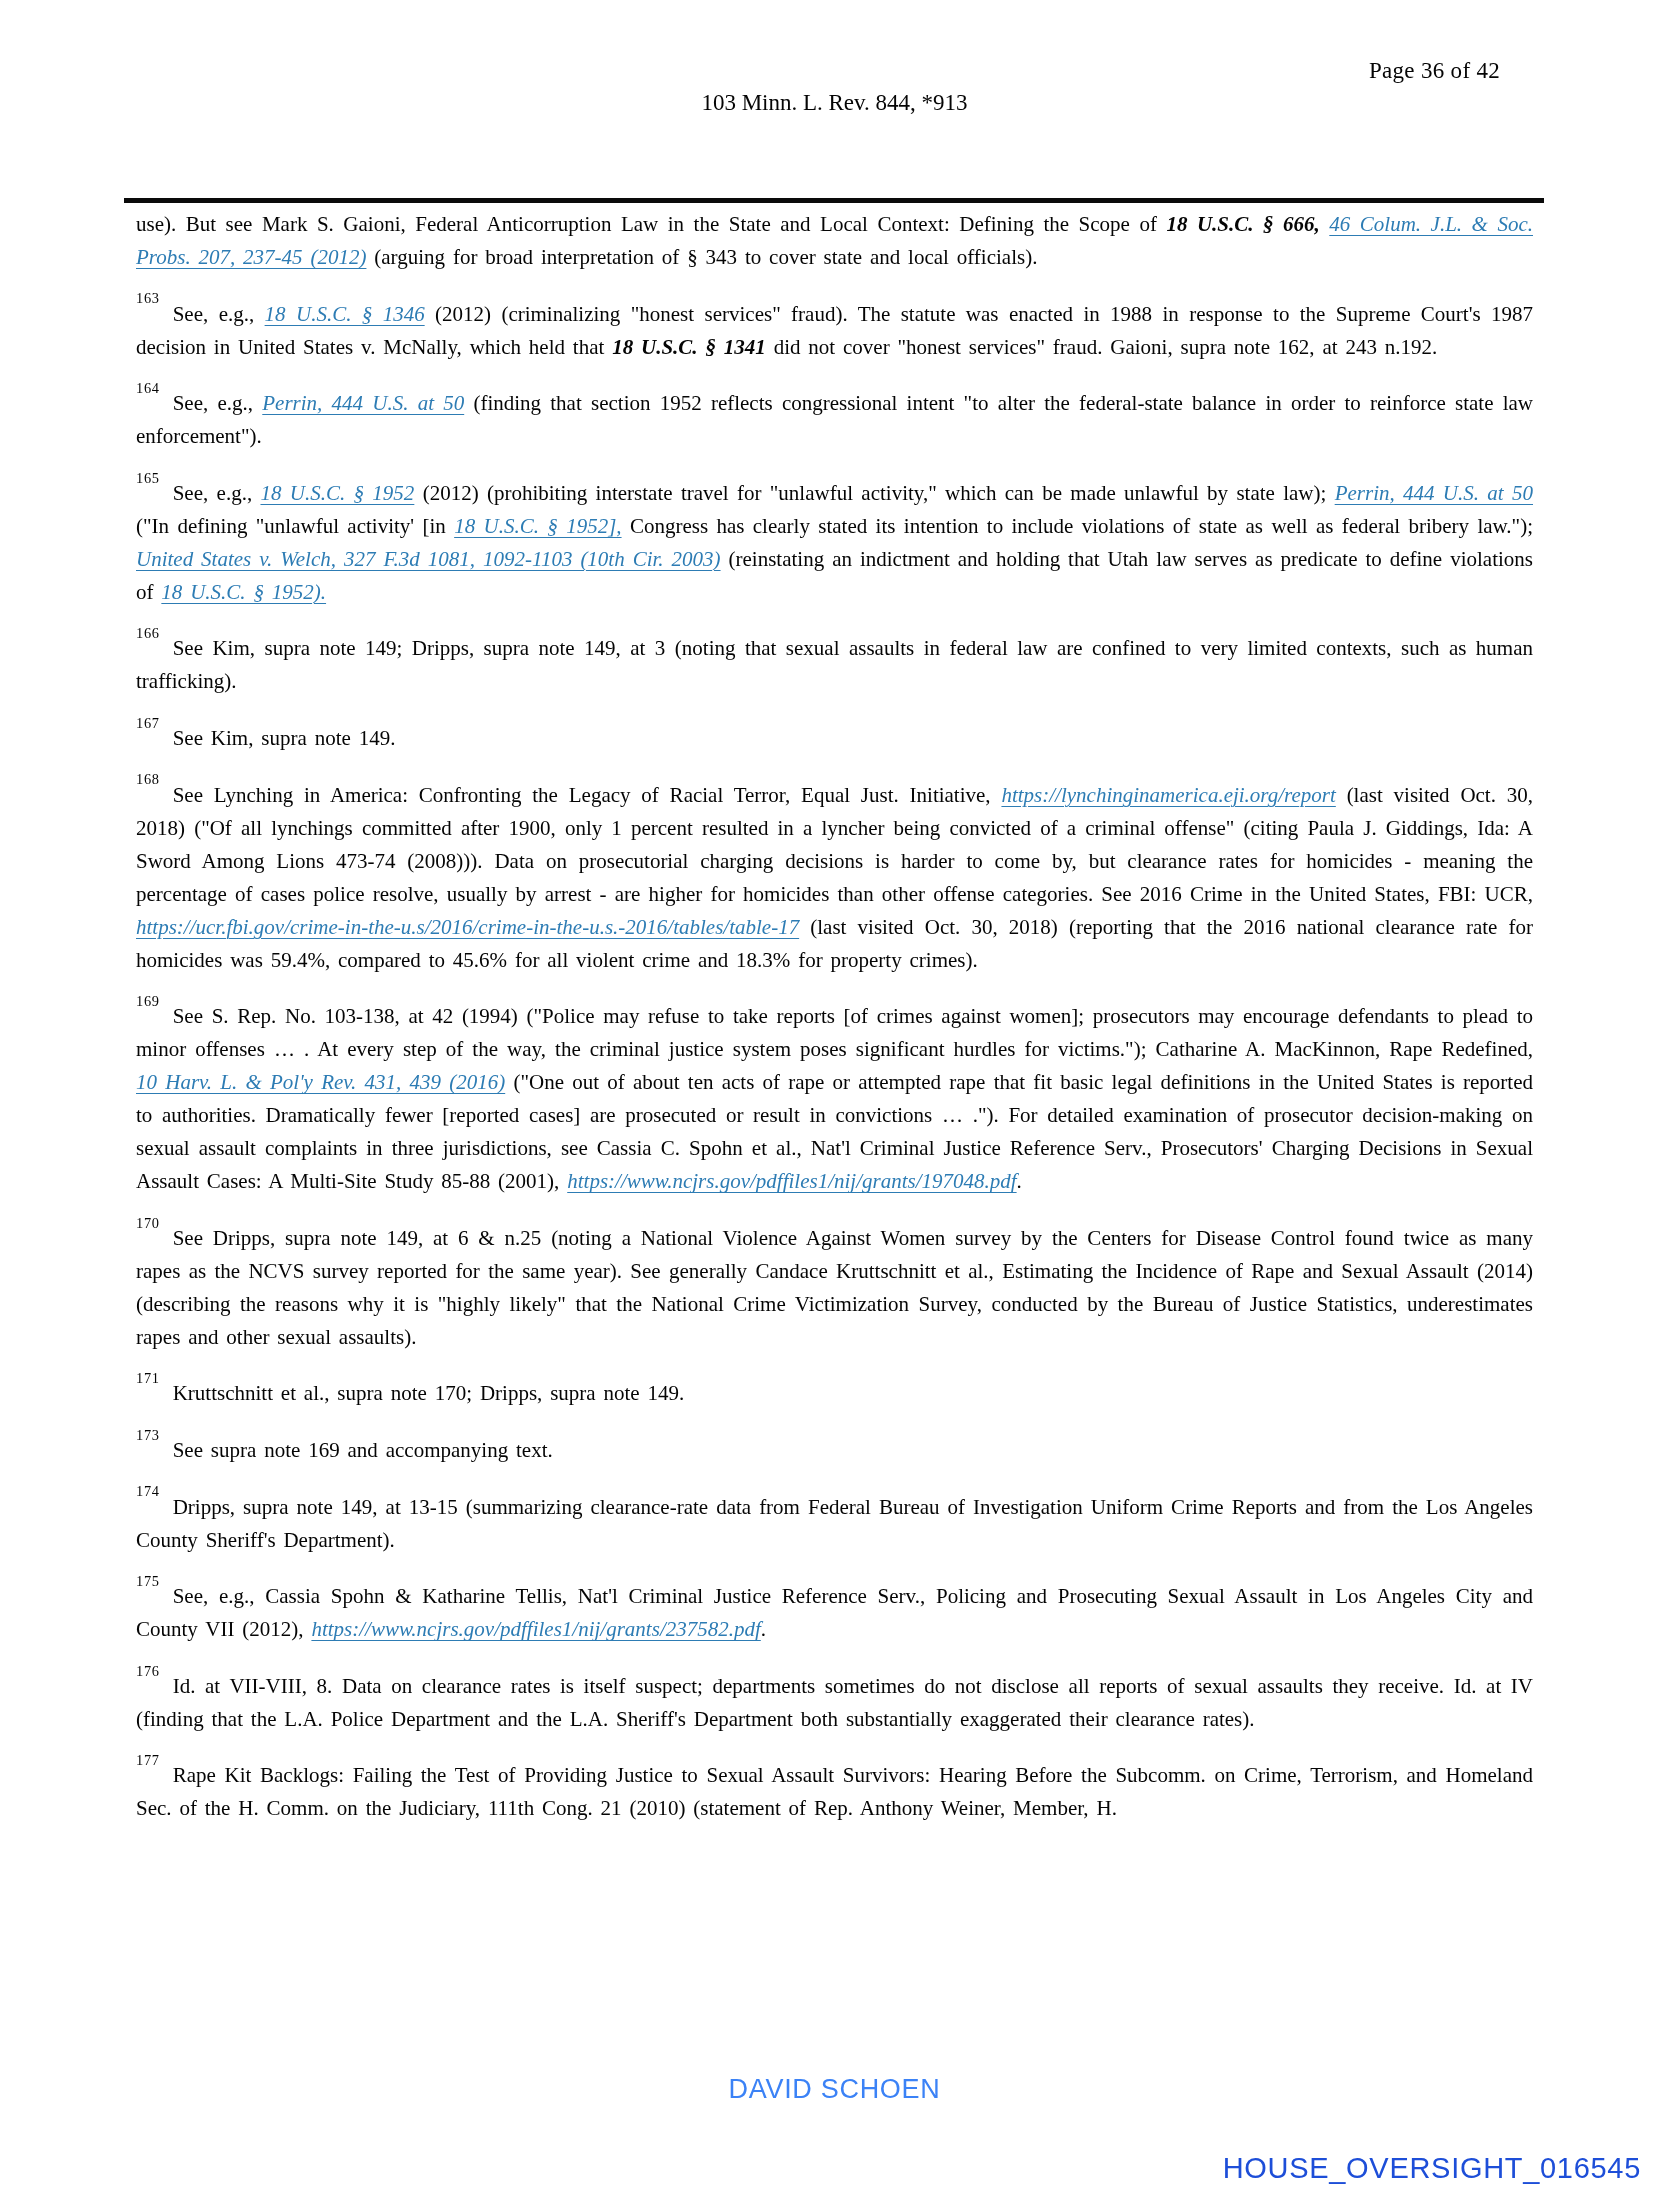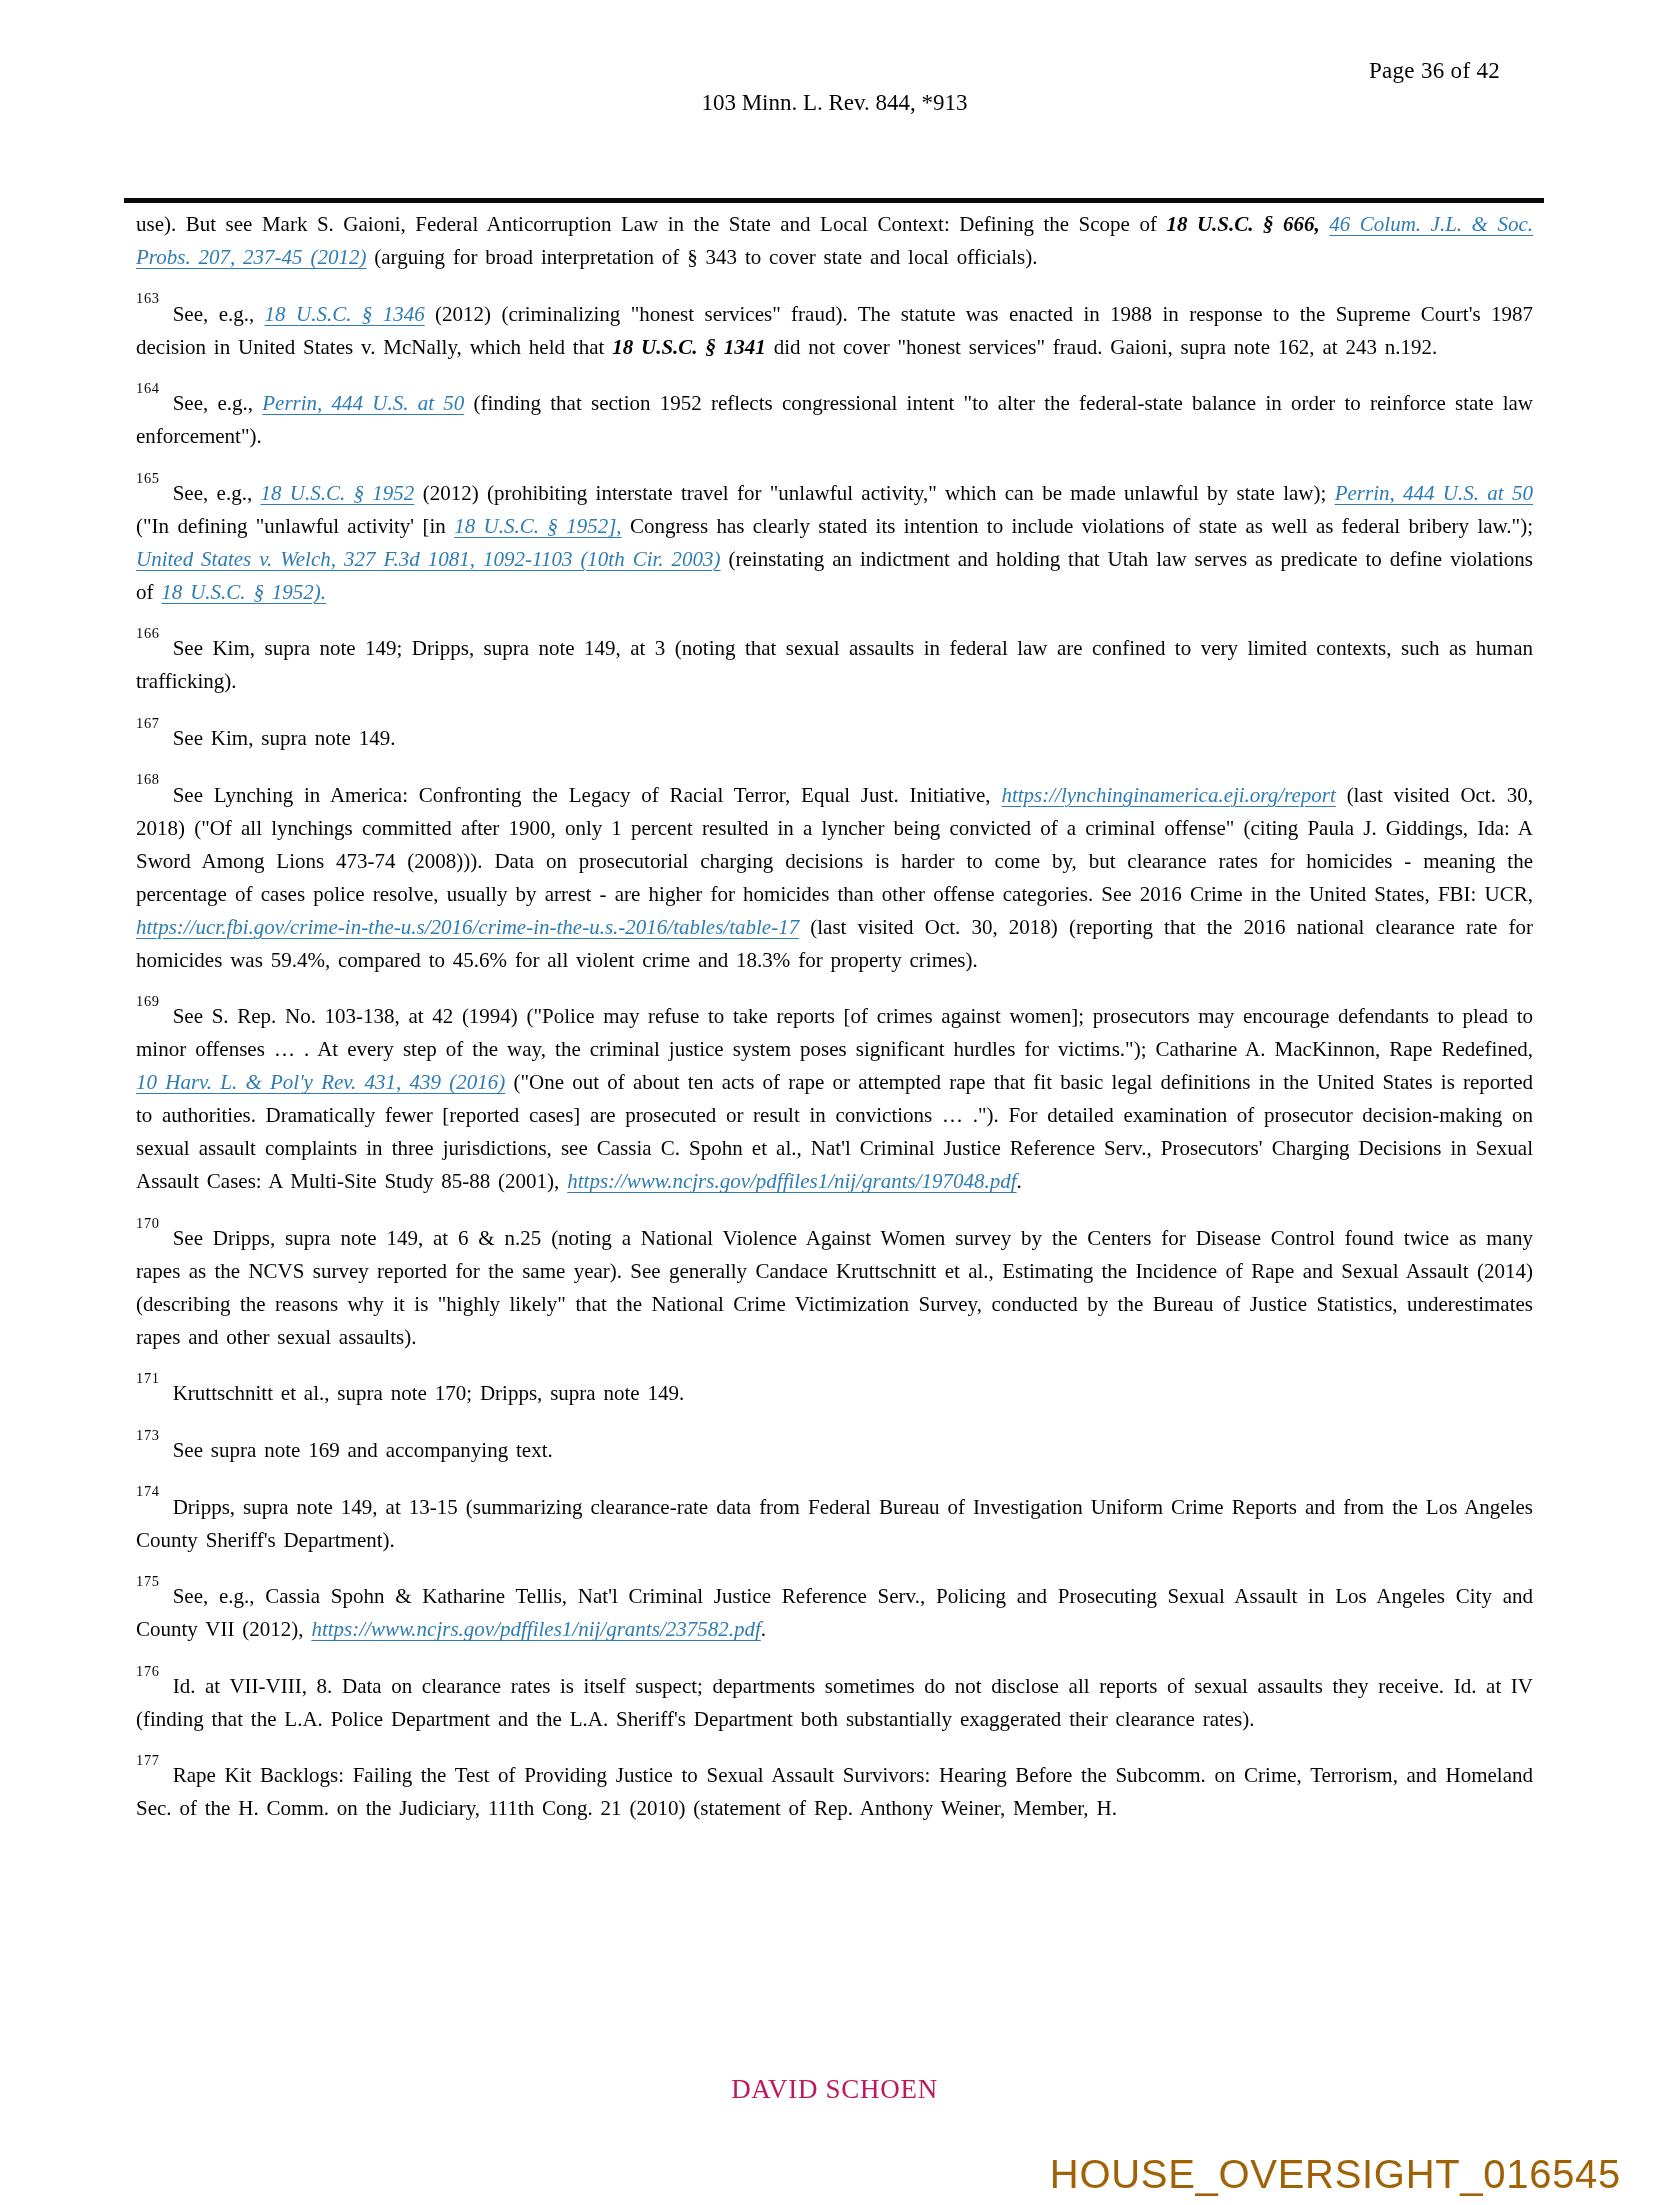--- a/index.html
+++ b/index.html
@@ -39,27 +39,27 @@
     text-decoration:underline;
     text-decoration-color:var(--link-color,#2d7cb4);
     text-decoration-thickness:1.3px;
     text-underline-offset:3.9px;
     cursor:pointer;
   }
   .bi{font-weight:bold;font-style:italic;}
   .stamp-center{
     position:absolute;top:2074px;left:0;width:100%;
     text-align:center;
-    font-family:Liberation Serif, serif;
-    font-size:27px;color:#be185d;letter-spacing:0.7px;
+    font-family:Liberation Sans, sans-serif;
+    font-size:27px;color:#3b82f6;letter-spacing:0.7px;
   }
   .stamp-right{
-    position:absolute;top:2152px;right:48px;
+    position:absolute;top:2152px;right:28px;
     font-family:"Liberation Sans", sans-serif;
-    font-size:40px;color:#a16207;letter-spacing:0.7px;
+    font-size:29px;color:#1d4ed8;letter-spacing:0.7px;
   }
 </style>
 </head>
 <body>
 
 <div class="page">
 
   <div class="page-number">Page 36 of 42</div>
 
   <div class="citation">103 Minn. L. Rev. 844, *913</div>

